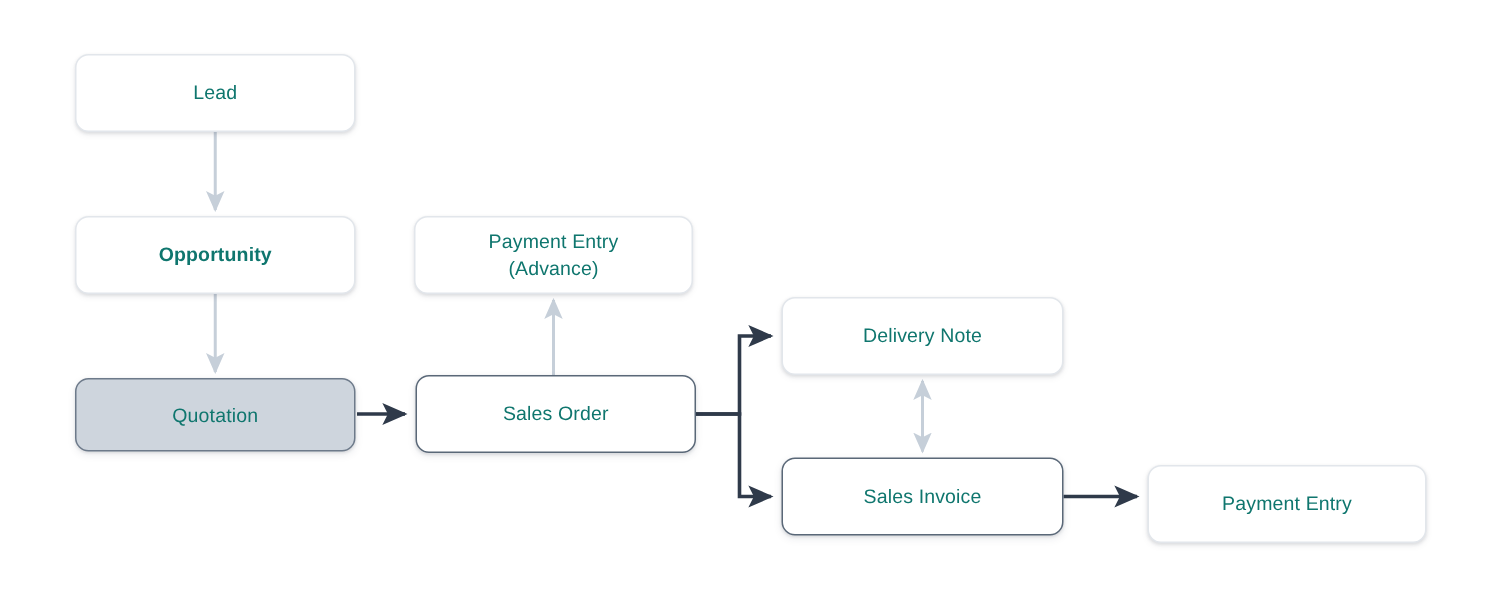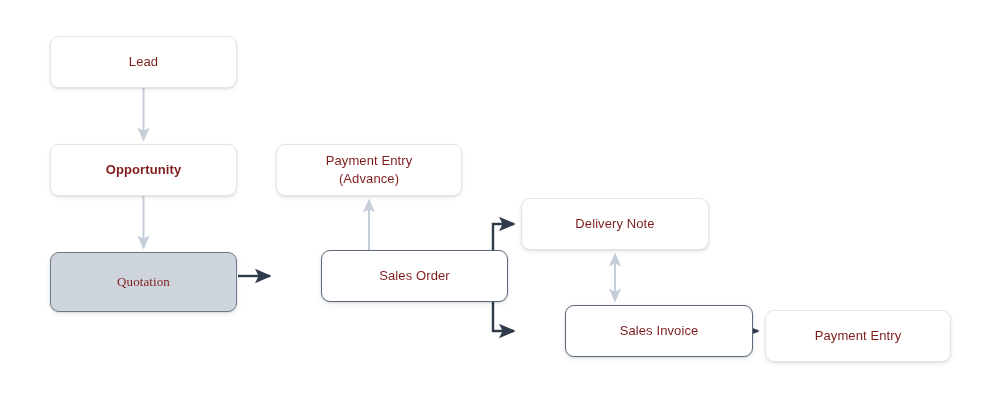--- a/index.html
+++ b/index.html
@@ -21,31 +21,30 @@
     position: absolute;
     box-sizing: border-box;
     display: flex;
     align-items: center;
     justify-content: center;
     text-align: center;
     border-radius: 9px;
     background: #ffffff;
     border: 1px solid #e2e6eb;
     box-shadow: 0 1px 2px rgba(30, 41, 59, 0.10), 0 2px 5px rgba(30, 41, 59, 0.06);
-    color: #7f1d1d;
+    color: #0f766e;
     font-size: 13px;
     line-height: 1.35;
     letter-spacing: 0.1px;
     z-index: 3;
     user-select: none;
   }
   .node.emphasis {
     border: 1.4px solid #5a6878;
     box-shadow: 0 1px 2px rgba(30, 41, 59, 0.12), 0 2px 6px rgba(30, 41, 59, 0.08);
-    margin-left: 44px;
   }
   .node.selected {
     background: #ced5dd;
     border: 1.4px solid #6d7a8a;
     box-shadow: 0 1px 2px rgba(30, 41, 59, 0.12), 0 2px 6px rgba(30, 41, 59, 0.08);
   }
   .node .label {
     pointer-events: none;
     white-space: pre-line;
   }
@@ -104,21 +103,21 @@
   </svg>
 
   <div class="node" style="left: 50px; top: 36px; width: 187px; height: 52px;">
     <span class="label">Lead</span>
   </div>
 
   <div class="node" style="left: 50px; top: 144px; width: 187px; height: 52px; font-weight: bold;">
     <span class="label">Opportunity</span>
   </div>
 
-  <div class="node selected" style="left: 50px; top: 252px; width: 187px; height: 60px; font-family: Liberation Serif, serif;">
+  <div class="node selected" style="left: 50px; top: 252px; width: 187px; height: 49px;">
     <span class="label">Quotation</span>
   </div>
 
   <div class="node" style="left: 276px; top: 144px; width: 186px; height: 52px;">
     <span class="label">Payment Entry
 (Advance)</span>
   </div>
 
   <div class="node emphasis" style="left: 277px; top: 250px; width: 187px; height: 52px;">
     <span class="label">Sales Order</span>

